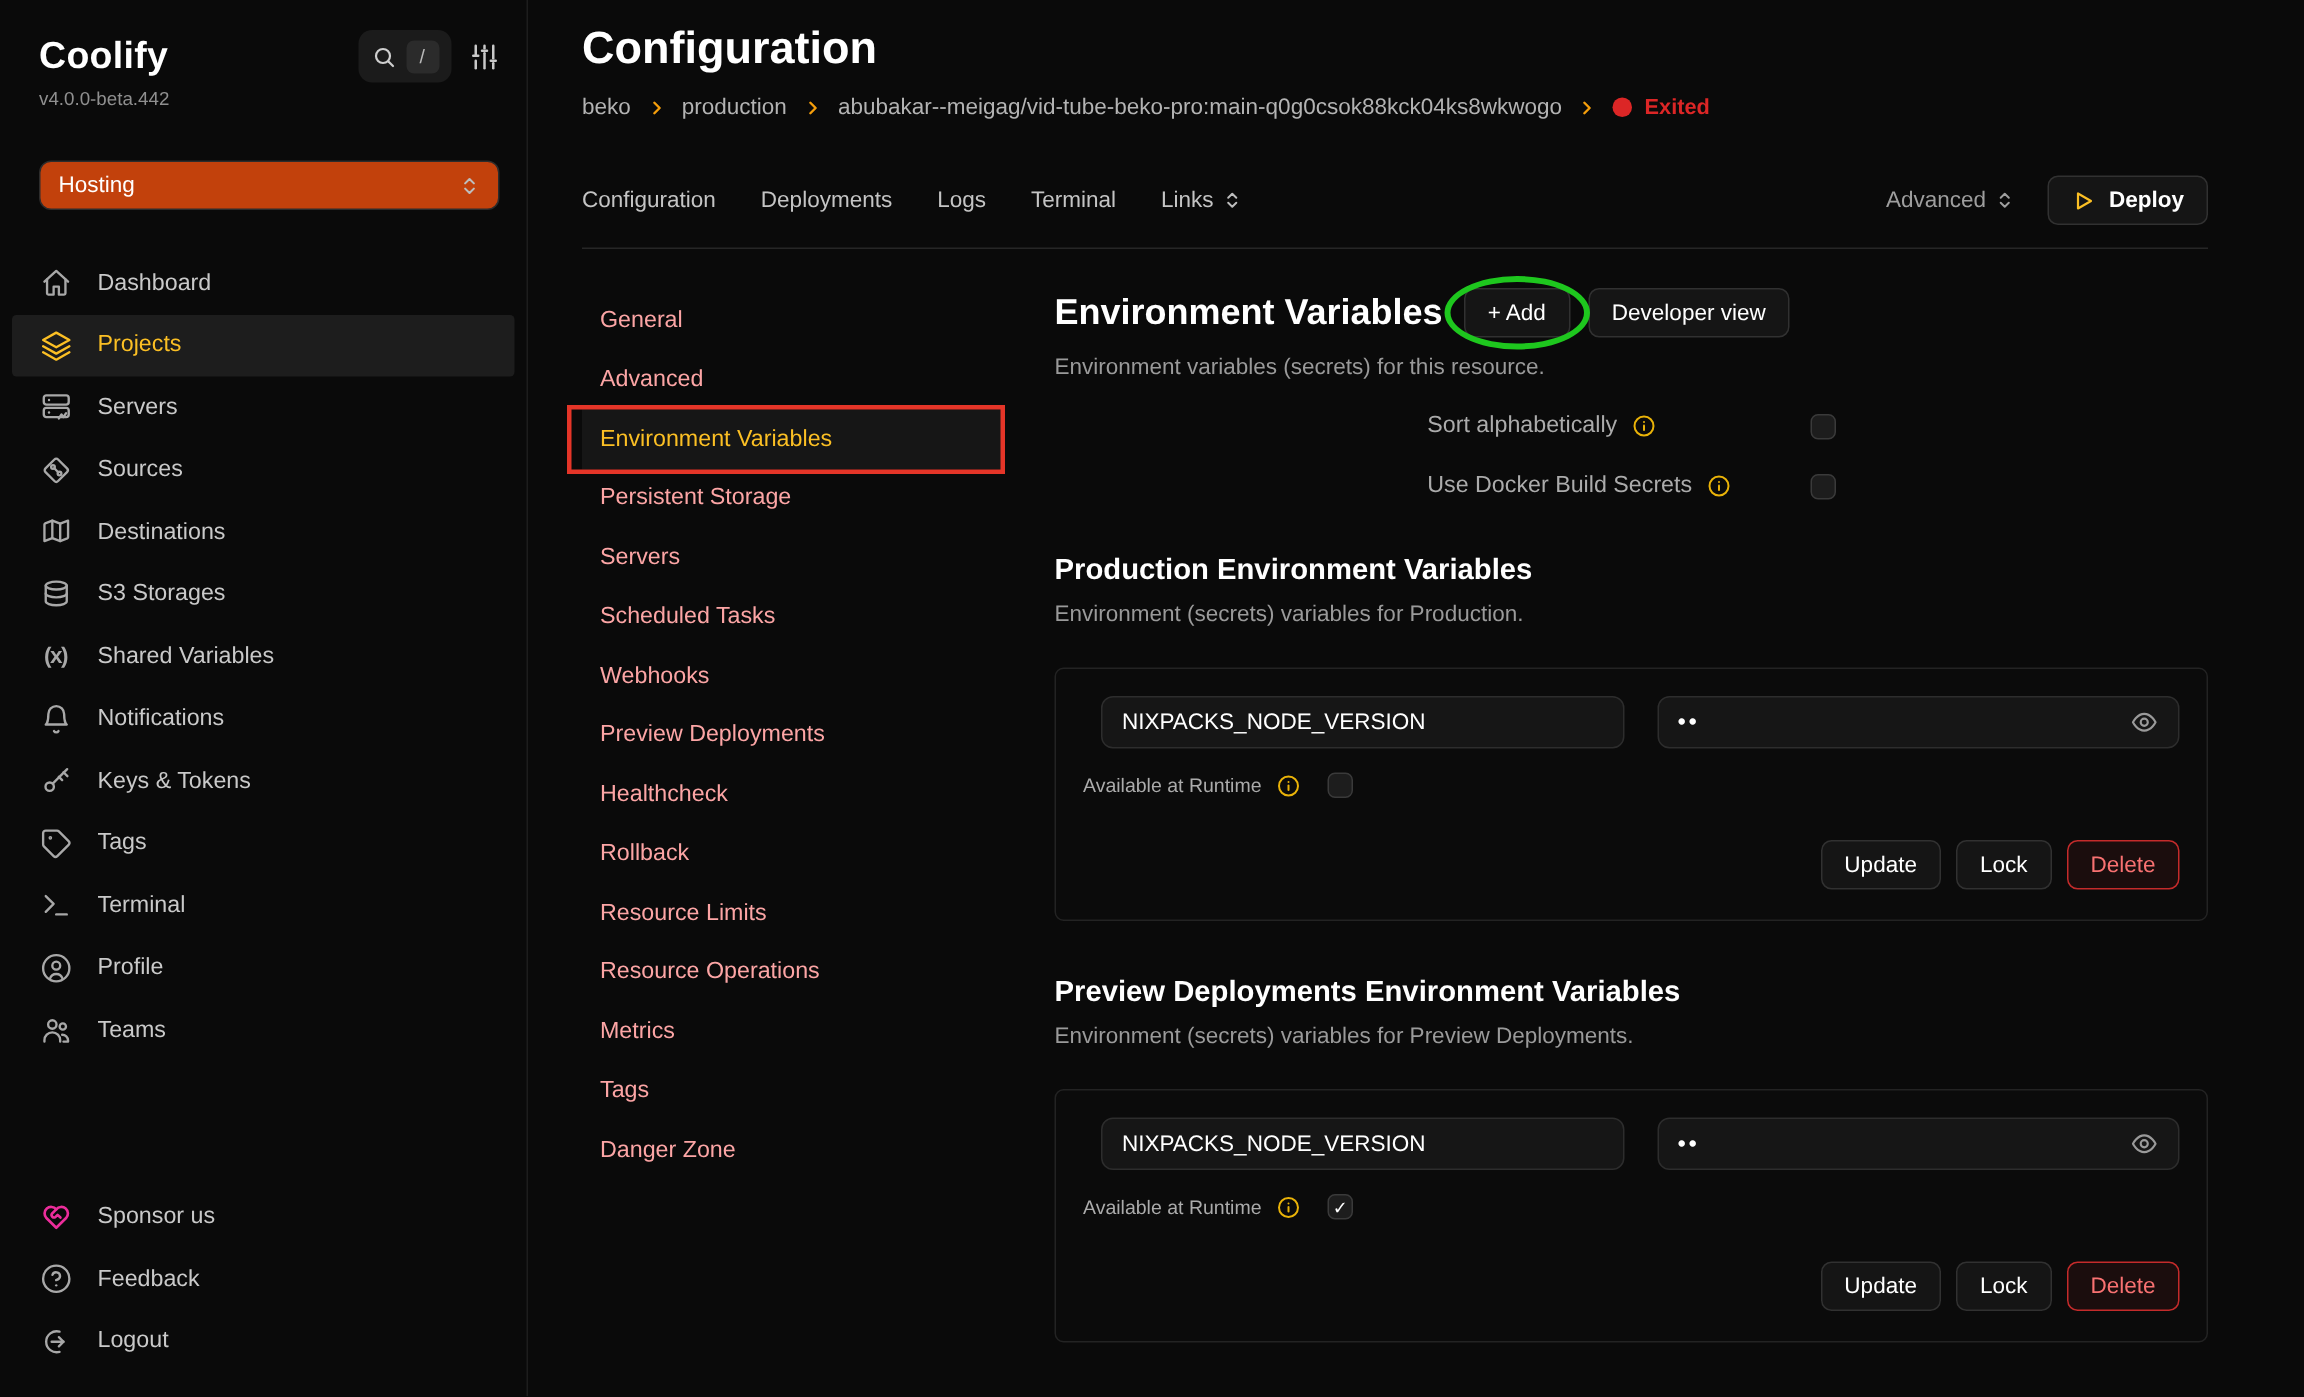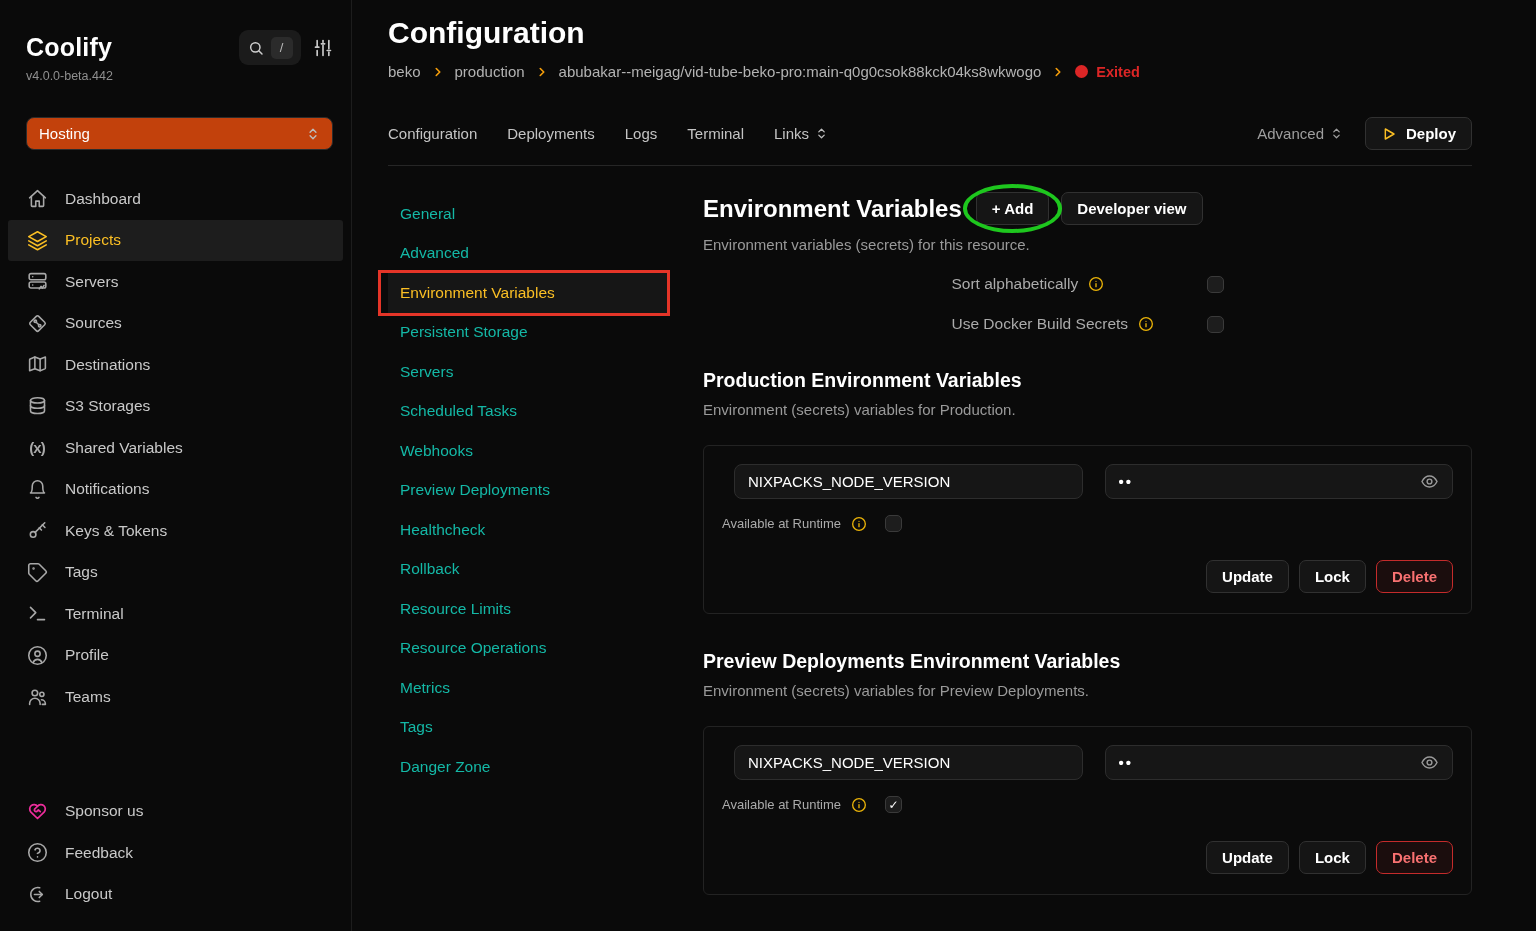--- a/index.html
+++ b/index.html
@@ -9,21 +9,21 @@
     font-family:"Liberation Sans", "DejaVu Sans", sans-serif;
     font-size:15px;
   }
   svg { display:block; }
   .app { display:flex; height:100%; }
 
   
   .sidebar {
     width:352px; min-width:352px; height:100%;
     background:#0a0a0a; border-right:1px solid #1d1d1d;
-    display:flex; flex-direction:column; padding:30px 0 16px;
+    display:flex; flex-direction:column; padding:20px 0 16px;
   }
   .logo-row { display:flex; align-items:center; padding:0 18px 0 26px; }
   .logo { font-size:25px; font-weight:800; letter-spacing:.2px; }
   .search-pill {
     margin-left:auto; width:62px; height:35px; background:#1b1b1b;
     border-radius:9px; display:flex; align-items:center; justify-content:center;
     gap:7px; cursor:pointer;
   }
   .slash-chip {
     width:22px; height:22px; background:#2b2b2b; border-radius:5px;
@@ -61,31 +61,31 @@
   .status-text { color:#dc2626; font-weight:700; font-size:14.5px; }
 
   .tabs-row { display:flex; align-items:center; margin-top:37px; }
   .tabs { display:flex; align-items:center; gap:30px; color:#c4c4c4; font-size:15px; }
   .tab { cursor:pointer; display:flex; align-items:center; gap:6px; }
   .tabs-right { margin-left:auto; display:flex; align-items:center; gap:22px; }
   .advanced-dd { color:#9e9e9e; display:flex; align-items:center; gap:6px; cursor:pointer; }
   .btn {
     background:#151515; border:1px solid #313131; border-radius:7px;
     color:#fff; font-size:15px; font-family:inherit; padding:7px 15px;
-    display:inline-flex; align-items:center; gap:9px; cursor:pointer;font-weight:bold;
+    display:inline-flex; align-items:center; gap:9px; cursor:pointer;
   }
   .btn-deploy { font-weight:600; }
   .divider { border-bottom:1px solid #262626; margin-top:15px; }
 
   .content { display:flex; flex:1; min-height:0; }
   
   .submenu { width:280px; min-width:280px; padding-top:28px; }
   .submenu-item {
     height:39.5px; display:flex; align-items:center; padding:0 12px;
-    color:#14b8a6; font-size:15.5px; cursor:pointer; position:relative;
+    color:#fca5a5; font-size:15.5px; cursor:pointer; position:relative;
   }
   .submenu-item.active { background:#161616; color:#fbbf24; }
   .annotation-box {
     position:absolute; left:-10px; right:-2px; top:-3px; bottom:-3px;
     border:3px solid #e53528; pointer-events:none;
   }
 
   
   .panel { flex:1; margin-left:35px; padding-top:26px; min-width:0; }
   .panel-head { display:flex; align-items:center; }

